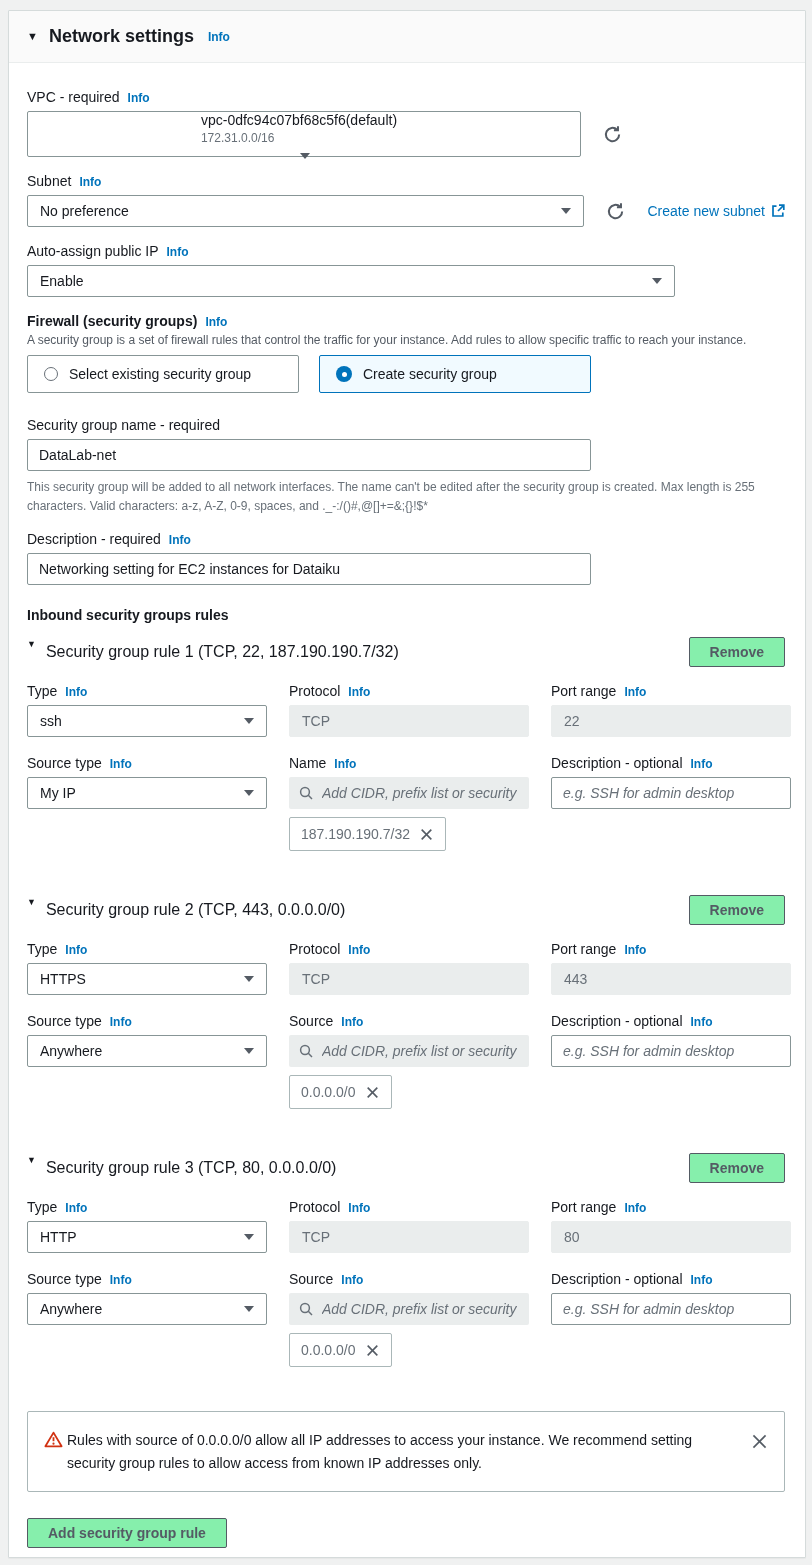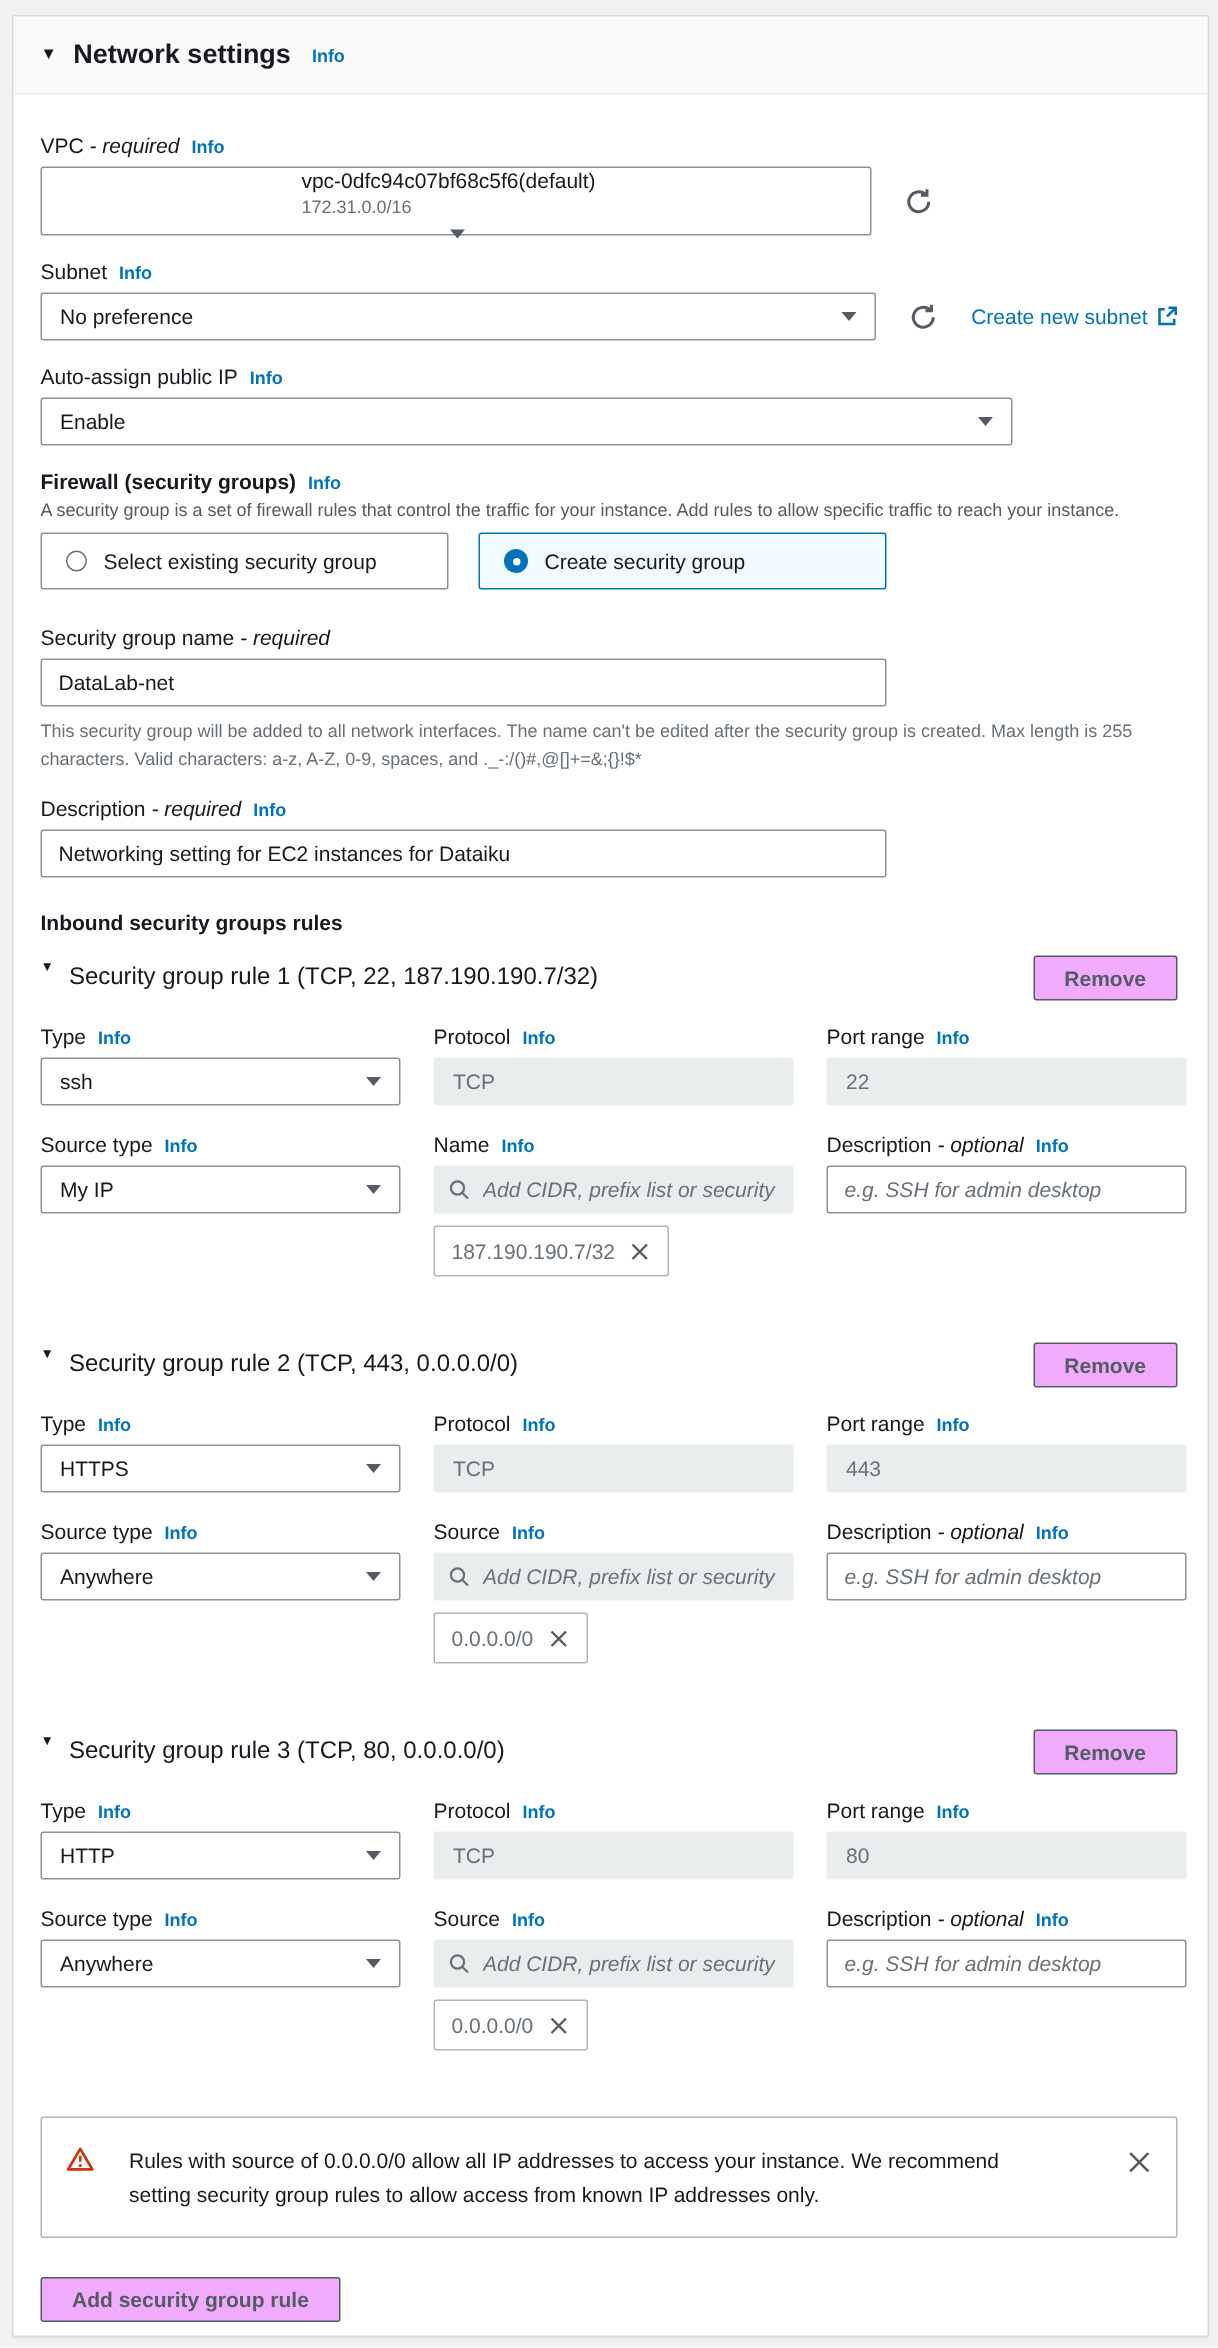--- a/index.html
+++ b/index.html
@@ -20,21 +20,21 @@
     border-bottom:1px solid #eaeded;padding:0 18px;box-sizing:border-box;
   }
   .panel-header .exp{font-size:11px;color:#16191f;cursor:pointer;line-height:1;}
   .panel-title{font-size:18px;font-weight:700;color:#16191f;margin:0 0 0 11px;}
   .info{font-size:12px;font-weight:700;color:#0073bb;cursor:pointer;white-space:nowrap;}
   .panel-header .info{margin-left:14px;}
   
   .content{padding:26px 20px 0 18px;}
   .fg{margin-bottom:16px;}
   .label{font-size:14px;color:#16191f;margin-bottom:6px;display:flex;align-items:baseline;gap:8px;}
-  .em{font-style:italic;}
+  .em{}
   
   .select{
     box-sizing:border-box;height:32px;border:1px solid #879596;border-radius:2px;background:#fff;
     display:flex;align-items:center;padding:0 12px;font-size:14px;color:#16191f;cursor:pointer;
   }
   .caret{margin-left:auto;width:0;height:0;border-left:5px solid transparent;border-right:5px solid transparent;border-top:6px solid #545b64;flex:none;}
   .vpc-select{height:46px;flex-direction:column;}
   .vpc-col{flex:1;display:flex;flex-direction:column;justify-content:center;gap:3px;min-width:0;}
   .vpc-row1{display:flex;align-items:center;font-size:14px;color:#16191f;}
   .vpc-default{margin-left:auto;padding-right:10px;}
@@ -58,21 +58,21 @@
     font-size:14px;color:#687078;font-family:inherit;font-style:italic;
   }
   .search-box input::placeholder{color:#687078;font-style:italic;}
   .token{
     margin-top:8px;display:inline-flex;align-items:center;gap:9px;height:34px;padding:0 11px;
     border:1px solid #aab7b8;border-radius:2px;background:#fff;font-size:14px;color:#687078;box-sizing:border-box;
   }
   .x-btn{display:inline-flex;cursor:pointer;line-height:0;}
   
   .btn{
-    box-sizing:border-box;background:#f0abfc;border:1px solid #545b64;border-radius:2px;color:#545b64;
+    box-sizing:border-box;background:#86efac;border:1px solid #545b64;border-radius:2px;color:#545b64;
     font-weight:700;font-size:14px;padding:6px 20px;cursor:pointer;font-family:inherit;white-space:nowrap;
   }
   
   .row{display:flex;align-items:center;gap:22px;}
   .icon-btn{background:none;border:none;padding:0;cursor:pointer;line-height:0;}
   .link{display:inline-flex;align-items:center;gap:6px;font-size:14px;color:#0073bb;cursor:pointer;text-decoration:none;white-space:nowrap;}
   
   .section-label{font-size:14px;font-weight:700;color:#16191f;display:flex;align-items:baseline;gap:8px;margin-bottom:4px;}
   .sub-desc{font-size:12px;color:#545b64;margin:0 0 8px 0;}
   .tiles{display:flex;gap:20px;}
@@ -89,21 +89,21 @@
   .inbound-heading{font-size:14px;font-weight:700;color:#16191f;margin:6px 0 14px 0;}
   .rule{margin-bottom:26px;}
   .rule-head{display:flex;align-items:center;margin-bottom:16px;}
   .rule-head .exp{font-size:9px;color:#16191f;align-self:flex-start;margin-top:2px;cursor:pointer;}
   .rule-title{font-size:16px;font-weight:400;color:#16191f;margin:0 0 0 10px;}
   .rule-head .btn{margin-left:auto;}
   .grid{display:grid;grid-template-columns:240px 240px 240px;column-gap:22px;}
   .cell{margin-bottom:18px;min-width:0;}
   
   .warning{
-    box-sizing:border-box;display:flex;align-items:flex-start;gap:23px;
+    box-sizing:border-box;display:flex;align-items:flex-start;gap:4px;
     border:1px solid #aab7b8;border-radius:2px;background:#fff;
     padding:17px 16px;margin:10px 0 26px 0;
   }
   .warning svg{flex:none;margin-top:2px;}
   .warning-text{flex:1;font-size:14px;color:#16191f;line-height:1.6;padding-right:28px;}
   .warning .x-btn{margin-top:2px;}
   .add-rule-wrap{margin-bottom:30px;}
 </style>
 </head>
 <body>

